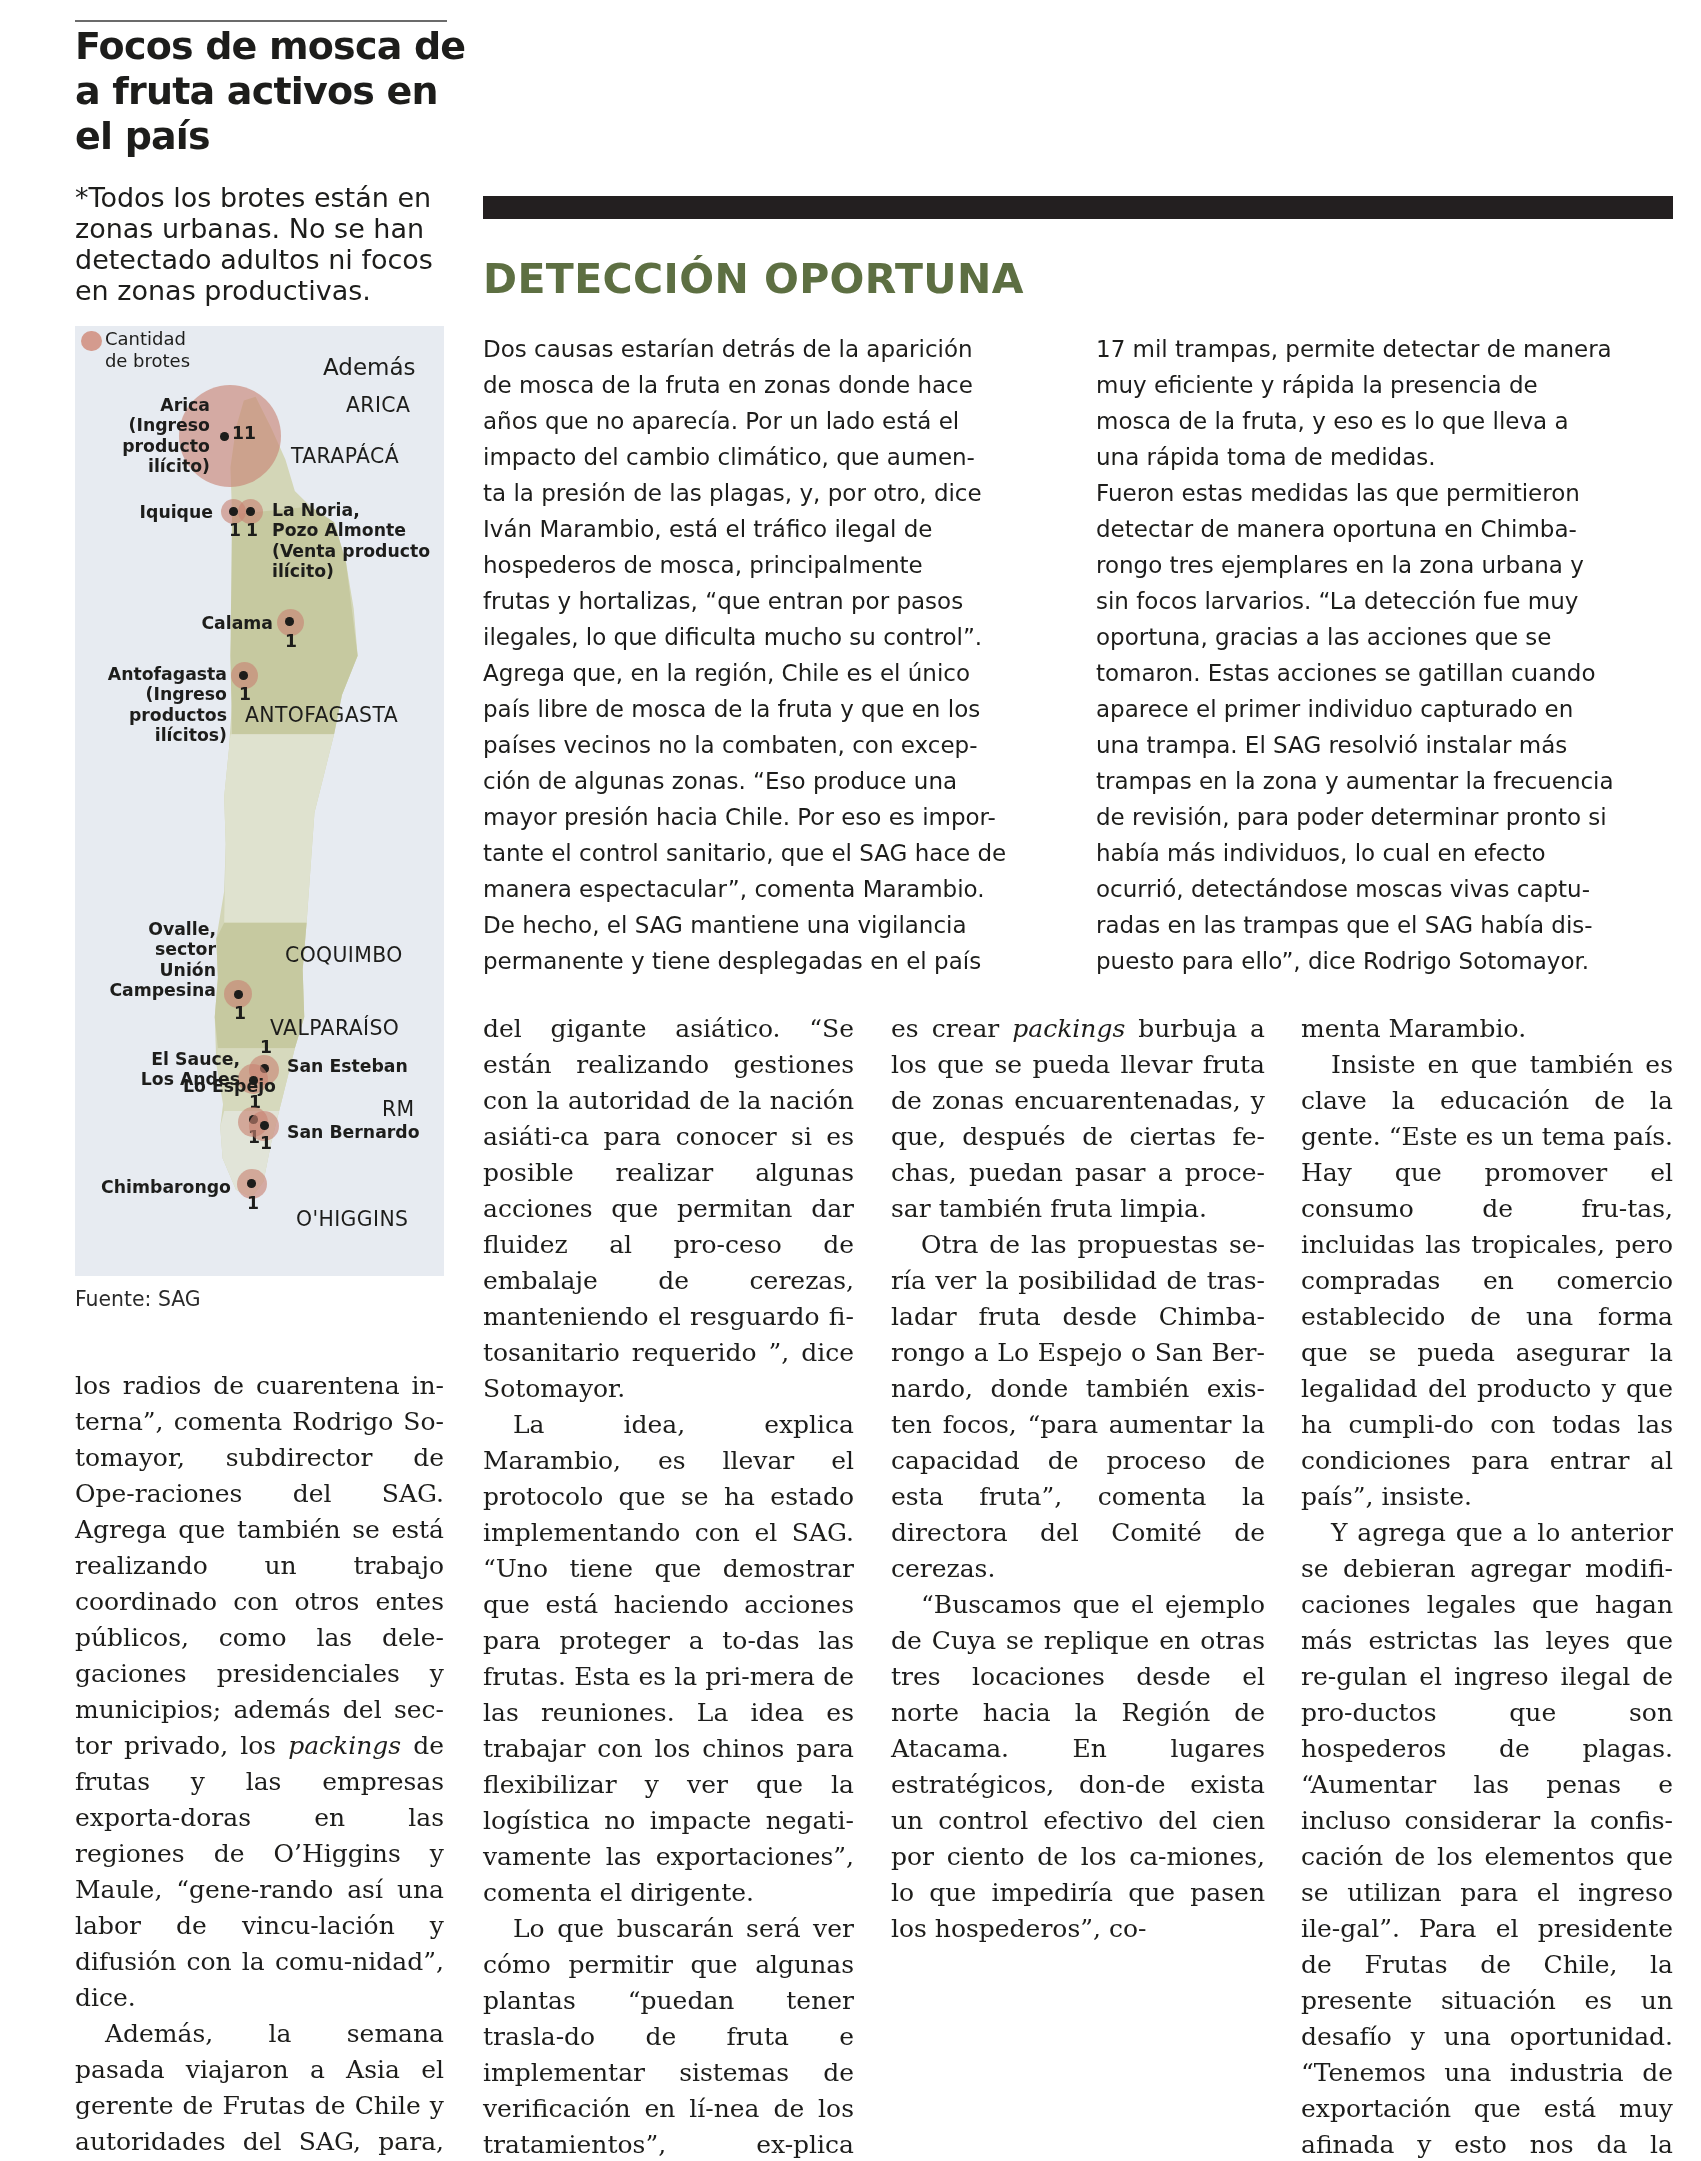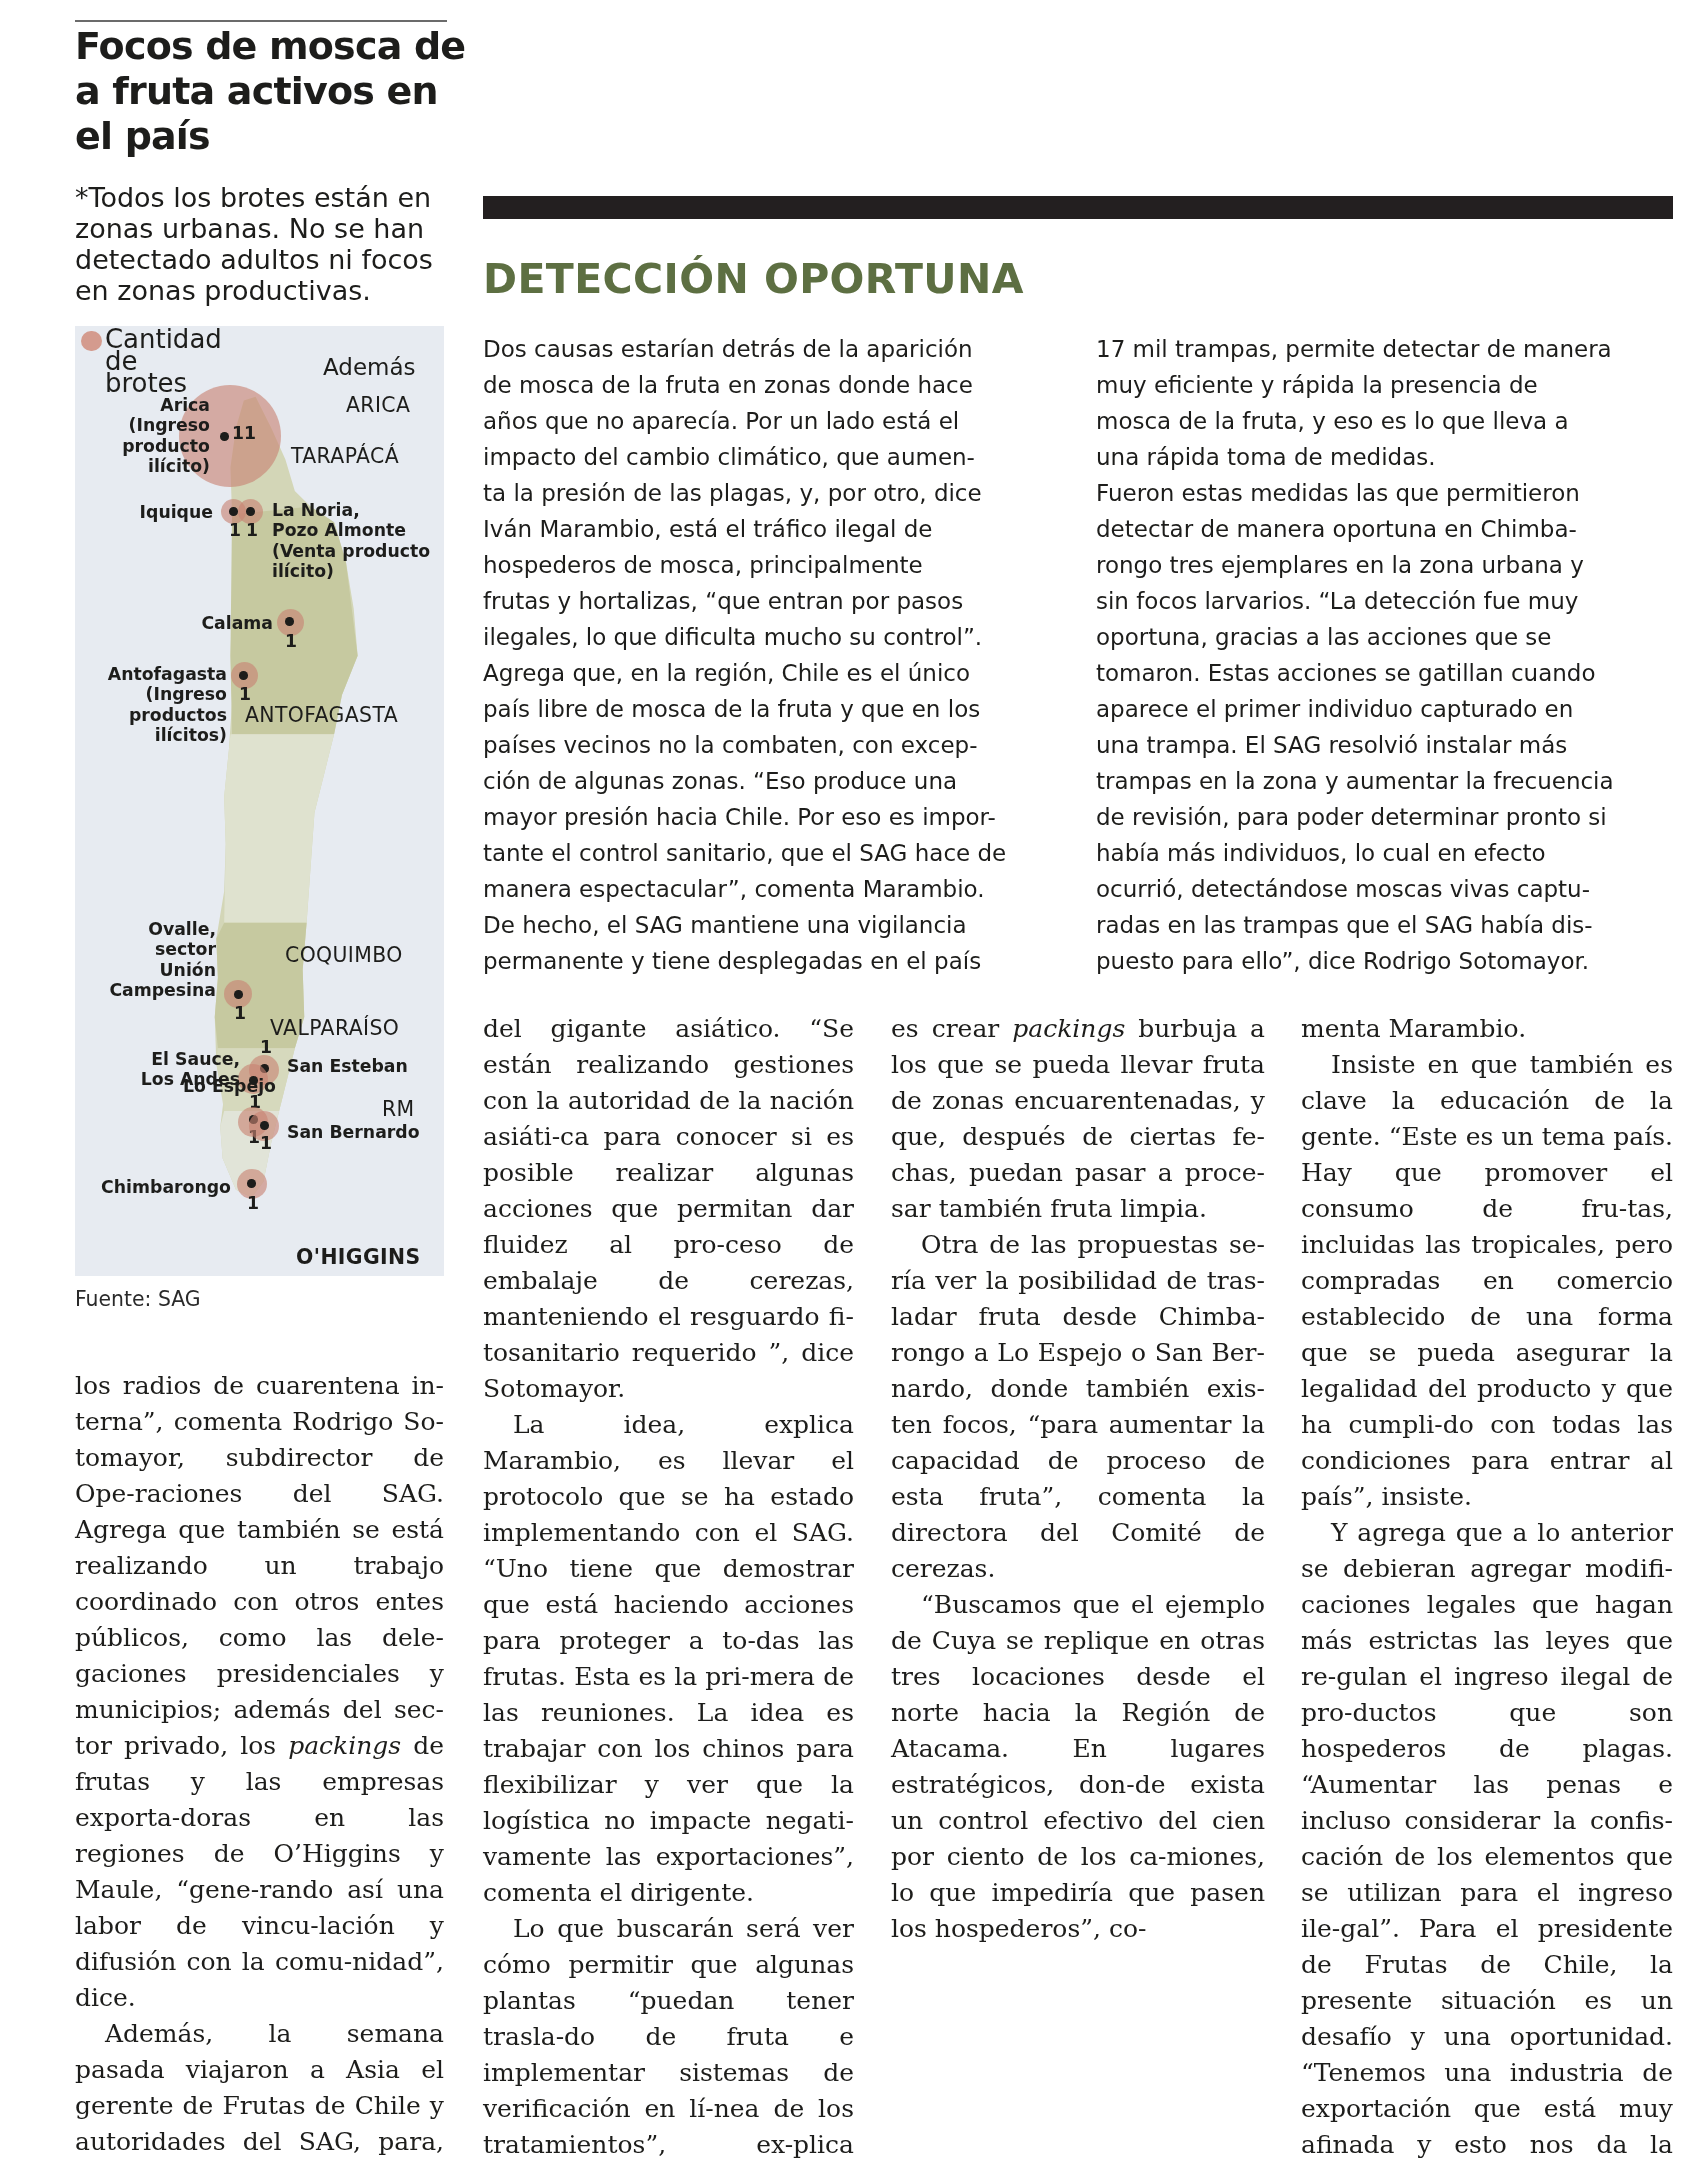--- a/index.html
+++ b/index.html
@@ -3,21 +3,21 @@
 <meta charset="utf-8">
 <style>
   * { box-sizing: border-box; margin: 0; padding: 0; }
   body { width: 1701px; height: 2161px; background: #ffffff; position: relative; overflow: hidden; color: #1d1d1b; }
   .abs { position: absolute; }
   .rule-top { left: 75px; top: 20.4px; width: 372px; height: 1.6px; background: #6b6b6b; }
   .headline { left: 75px; top: 24px; width: 393px; font-family: "DejaVu Sans", sans-serif; font-weight: bold; font-size: 38px; line-height: 45px; letter-spacing: -0.8px; color: #1d1d1b; }
   .subtitle { left: 75px; top: 182px; width: 377px; font-family: "DejaVu Sans", sans-serif; font-size: 27px; line-height: 31px; color: #1d1d1b; }
 
   .mapbox { left: 75px; top: 326px; width: 369px; height: 950px; background: #e7ebf1; overflow: hidden; }
-  .map-legend { position: absolute; left: 7.9px; top: 1.6px; font-family: "DejaVu Sans", sans-serif; font-size: 26px; line-height: 22px; color: #1d1d1b; }
+  .map-legend { position: absolute; left: 7.9px; top: 1.6px; font-family: "DejaVu Sans", sans-serif; font-size: 18px; line-height: 22px; color: #1d1d1b; }
   .legend-dot { position: absolute; left: -1.6px; top: 3.1px; width: 20.4px; height: 20.4px; border-radius: 50%; background: #d49b8e; }
   .legend-text { padding-left: 22px; display: block; }
   .region-head { position: absolute; left: 248px; top: 28px; font-family: "DejaVu Sans", sans-serif; font-size: 23px; color: #1d1d1b; }
   .region { position: absolute; font-family: "DejaVu Sans", sans-serif; font-size: 20.4px; color: #1d1d1b; letter-spacing: 0.4px; }
   .place { position: absolute; font-family: "DejaVu Sans", sans-serif; font-weight: bold; font-size: 17.3px; line-height: 20.4px; color: #1d1d1b; }
   .place.right { text-align: right; }
   .bubble { position: absolute; border-radius: 50%; background: rgba(200,130,115,0.62); }
   .pin { position: absolute; width: 8.6px; height: 8.6px; border-radius: 50%; background: #1d1d1b; }
   .count { position: absolute; font-family: "DejaVu Sans", sans-serif; font-weight: bold; font-size: 17.3px; color: #1d1d1b; }
   .land { position: absolute; }
@@ -56,21 +56,21 @@
     <span class="legend-text" style="width:126px;">Cantidad de brotes</span>
   </div>
   <div class="region-head">Además</div>
 
   <div class="region" style="left:271px;top:67px;">ARICA</div>
   <div class="region" style="left:216px;top:118px;">TARAPÁCÁ</div>
   <div class="region" style="left:170px;top:377px;">ANTOFAGASTA</div>
   <div class="region" style="left:210px;top:617px;">COQUIMBO</div>
   <div class="region" style="left:195px;top:690px;">VALPARAÍSO</div>
   <div class="region" style="left:307px;top:771px;">RM</div>
-  <div class="region" style="left:221px;top:919px;font-weight:bold;">O'HIGGINS</div>
+  <div class="region" style="left:221px;top:881px;">O'HIGGINS</div>
 
   <div class="bubble" style="left:104px;top:59px;width:102px;height:102px;"></div>
   <div class="pin" style="left:145px;top:106px;"></div>
   <div class="count" style="left:157px;top:97px;">11</div>
   <div class="place right" style="left:0px;top:69px;width:135px;white-space:pre-line;">Arica
 (Ingreso
 producto
 ilícito)</div>
 
   <div class="bubble" style="left:146px;top:173px;width:25px;height:25px;"></div>

